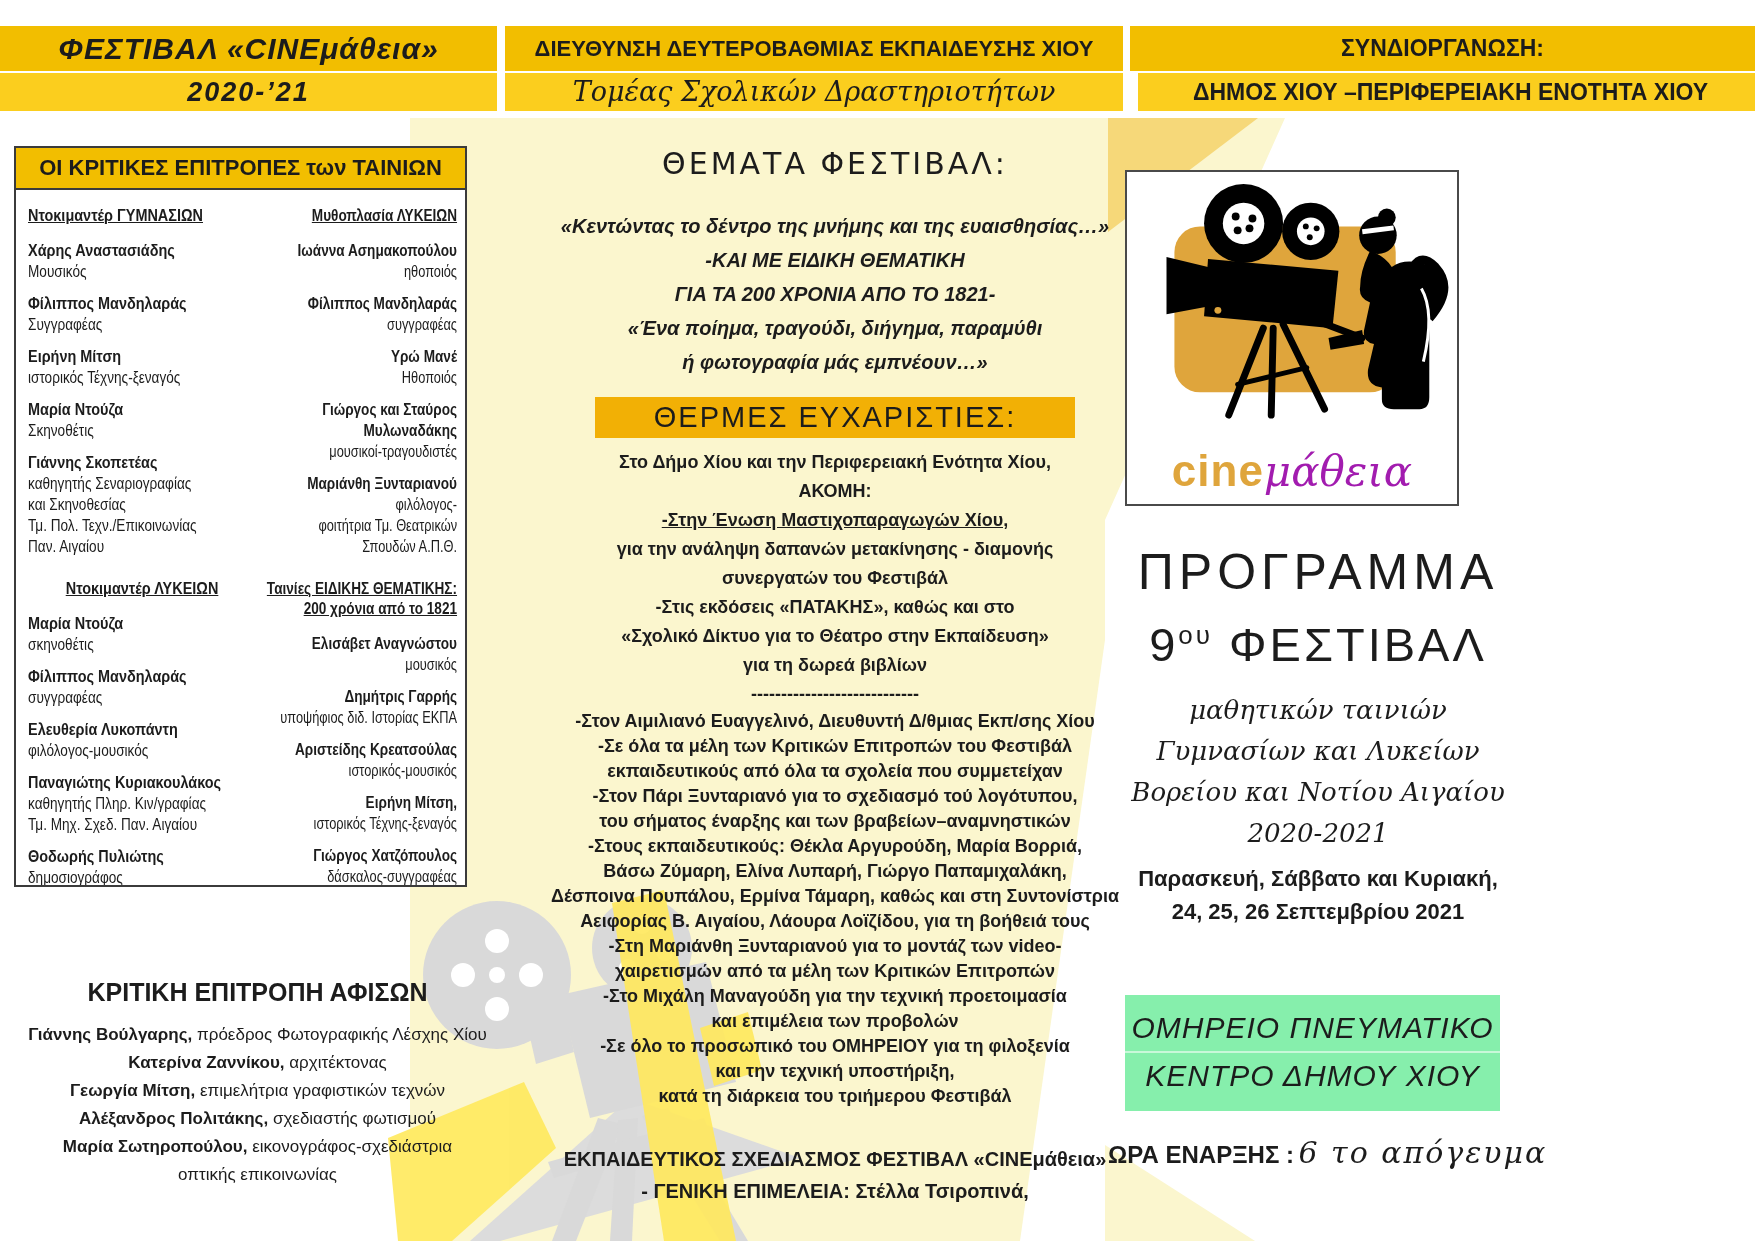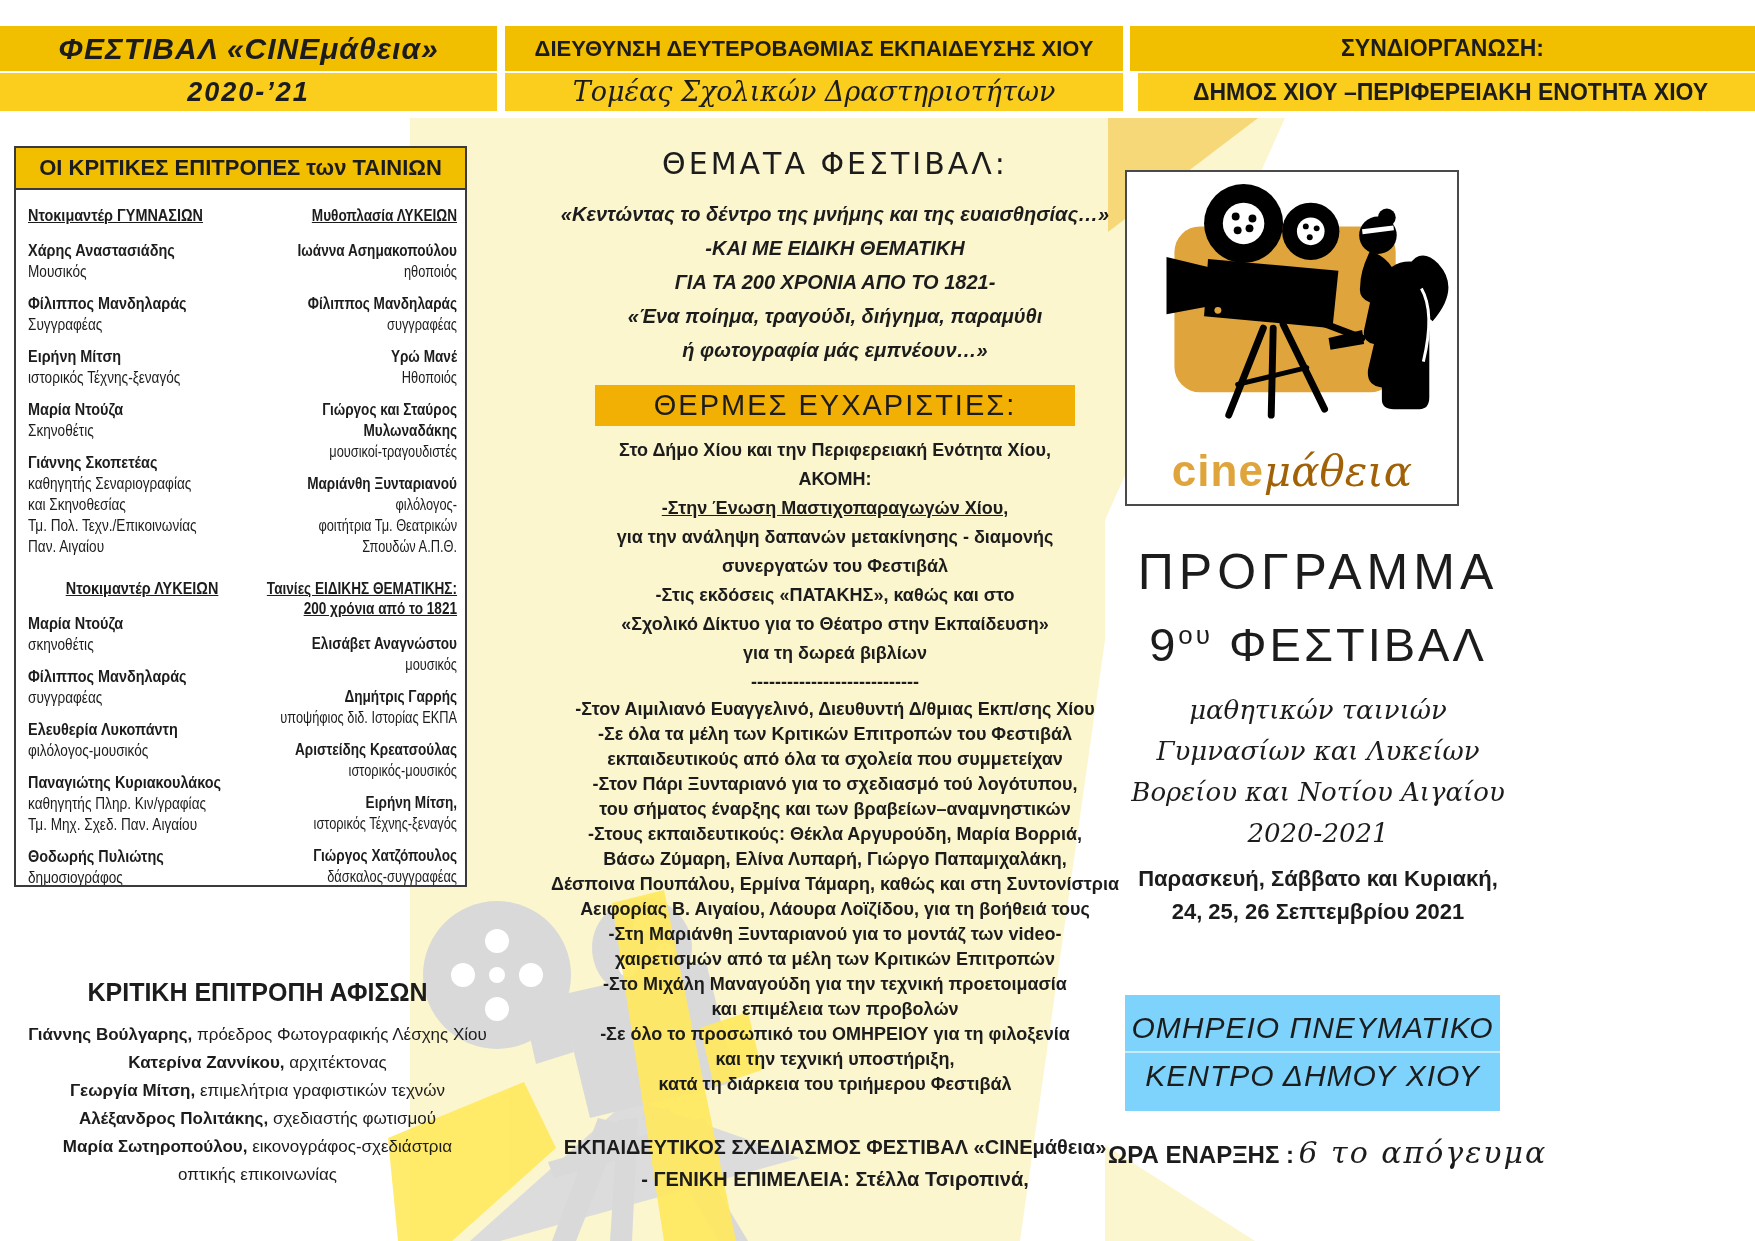--- a/index.html
+++ b/index.html
@@ -38,42 +38,42 @@
 
   
   #poster-committee{left:5px;top:978px;width:505px;text-align:center;}
   .pc-title{font-weight:bold;font-size:25px;margin-bottom:14px;}
   .pc-member{font-size:17px;line-height:28px;}
   .pc-name{font-weight:bold;}
   .pc-role{white-space:pre-line;}
 
   
   #mid-col{left:525px;top:146px;width:620px;text-align:center;}
-  .themes-title{font-size:30px;letter-spacing:3px;margin-bottom:16px;font-family:"DejaVu Sans",sans-serif;}
+  .themes-title{font-size:30px;letter-spacing:3px;margin-bottom:28px;font-family:"DejaVu Sans",sans-serif;}
   .themes-lines{font-weight:bold;font-style:italic;font-size:20px;line-height:34px;}
   .thanks-band{margin:18px auto 10px auto;width:480px;background:#F2B005;font-size:29px;
                letter-spacing:2px;padding:4px 0;}
   .thanks-top{font-weight:bold;font-size:18px;line-height:29px;}
   .thanks-top div:nth-child(3){text-decoration:underline;}
   .thanks-bottom{font-weight:bold;font-size:18px;line-height:25px;}
   .credit-lines{margin-top:34px;font-weight:bold;font-size:20px;line-height:32px;}
   .credit-lines div:nth-child(3){text-decoration:underline;}
 
   
   #logo-box{left:1125px;top:170px;width:330px;height:332px;background:#ffffff;border:2px solid #4a4a4a;}
   .brand{position:absolute;left:0;bottom:8px;width:100%;text-align:center;}
   .brand-cine{color:#DFA53C;font-weight:bold;font-size:44px;letter-spacing:1px;}
-  .brand-math{color:#a16207;font-style:italic;font-size:42px;font-family:"DejaVu Serif",serif;}
+  .brand-math{color:#a21caf;font-style:italic;font-size:42px;font-family:"DejaVu Serif",serif;}
   #right-col{left:1108px;top:540px;width:420px;text-align:center;}
   .prog-title{font-size:50px;letter-spacing:5px;line-height:64px;}
   .prog-line2{font-size:47px;letter-spacing:3px;line-height:62px;margin-bottom:14px;}
   .prog-line2 sup{font-size:26px;}
   .prog-sub{font-style:italic;font-size:26px;line-height:41px;font-family:"DejaVu Serif",serif;}
   .prog-dates{font-weight:bold;font-size:22px;line-height:33px;margin-top:8px;}
-  .venue-box{position:absolute;left:1125px;top:995px;width:375px;background:#7dd3fc;padding:10px 0 12px 0;
+  .venue-box{position:absolute;left:1125px;top:995px;width:375px;background:#86efac;padding:10px 0 12px 0;
              text-align:center;font-style:italic;font-size:30px;letter-spacing:1px;line-height:46px;}
   .venue-box div:first-child{border-bottom:2px solid rgba(255,255,255,.55);}
   #start-time{left:1108px;top:1135px;width:420px;text-align:center;white-space:nowrap;}
   .st-label{font-weight:bold;font-size:24px;}
   .st-value{font-style:italic;font-size:30px;font-family:"DejaVu Serif",serif;letter-spacing:2px;}
 </style>
 </head>
 <body>
 
 <div id="page">

